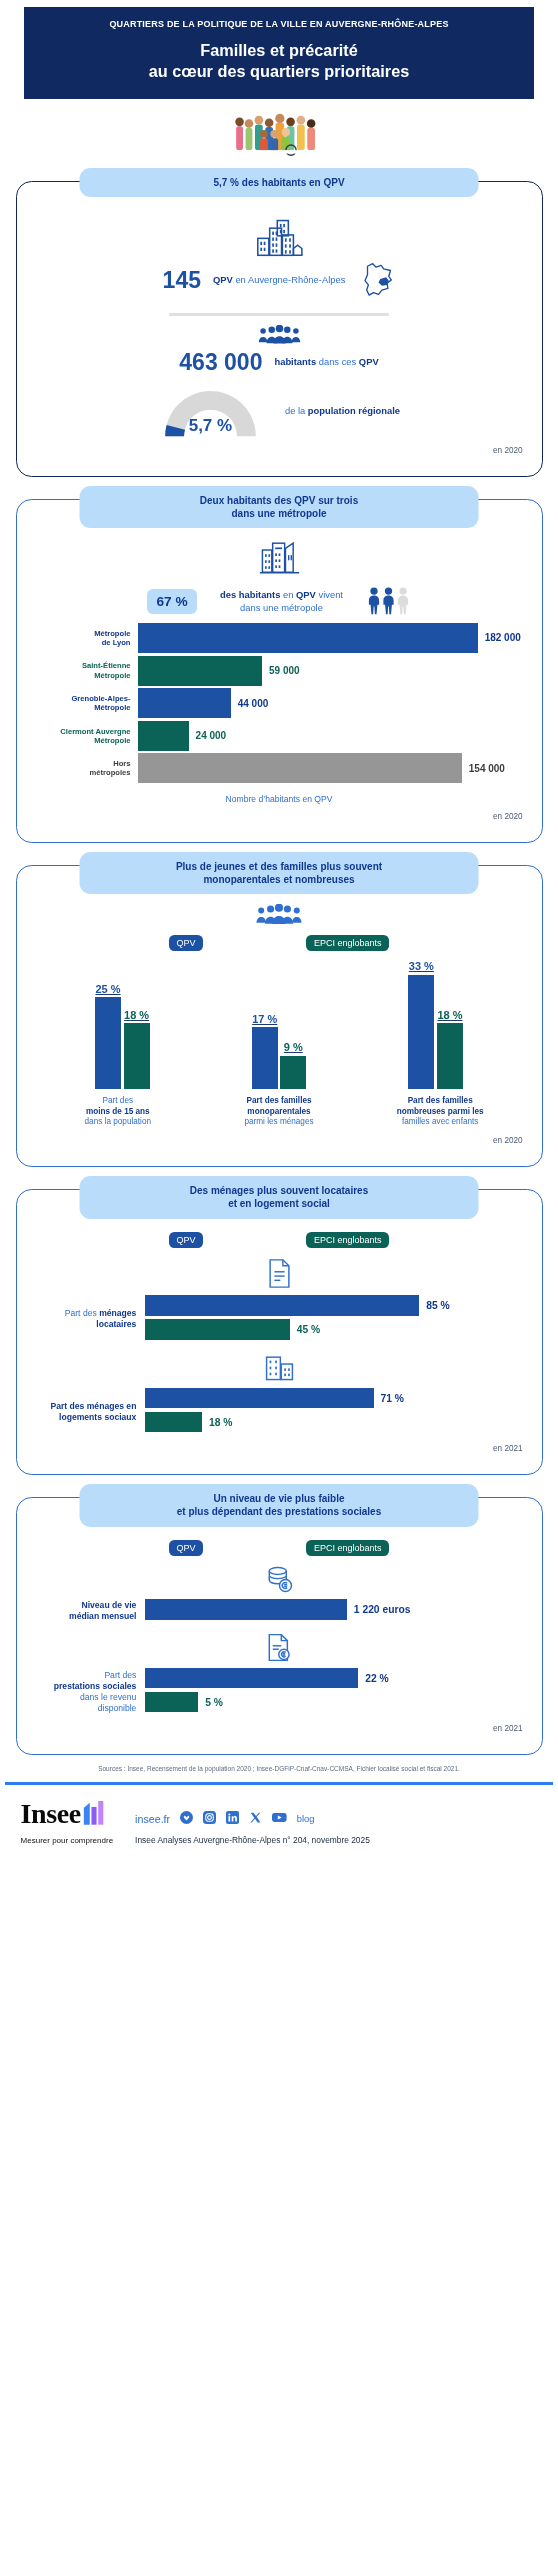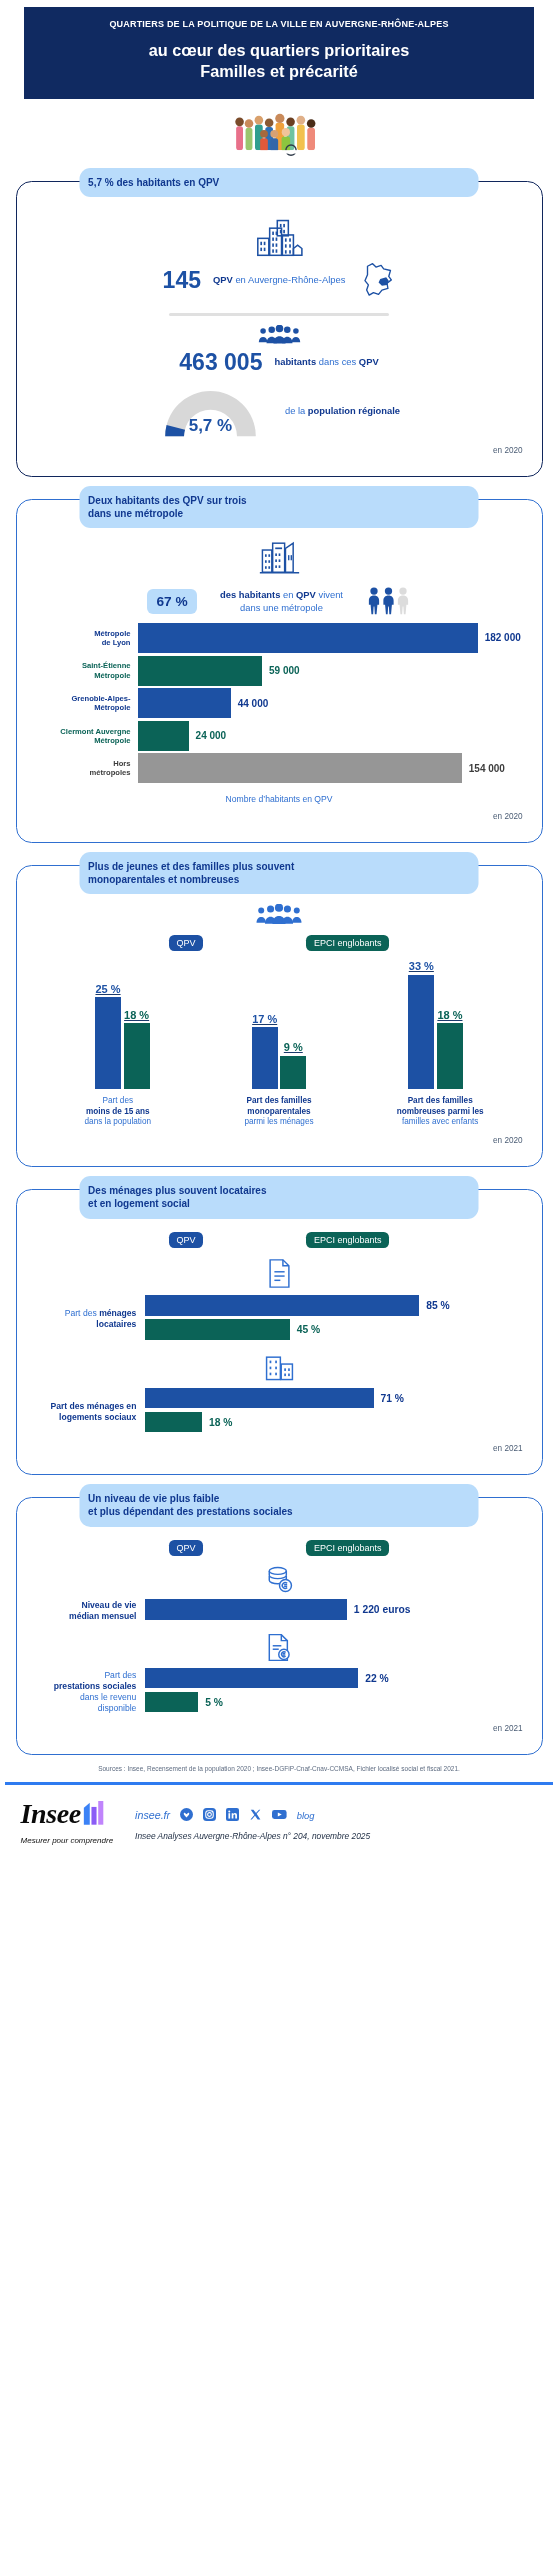--- a/index.html
+++ b/index.html
@@ -57,20 +57,21 @@
     position:absolute;
     top:-13.7px;
     left:50%;
     transform:translateX(-50%);
     width:76%;
     background:#b9dcfb;
     border-radius:11px;
     color:#10388f;
     font-weight:bold;
     font-size:10px;
+    text-align:center;
     padding:7.7px 8.6px;
     line-height:1.34;
     box-sizing:border-box;
   }
   .stamp{
     text-align:right;
     font-size:8.2px;
     color:#4a5c74;
     margin-top:8.6px;
     padding-right:3.4px;
@@ -277,24 +278,23 @@
   .sources{
     text-align:center;
     font-size:6.5px;
     color:#5d6b80;
     margin:10.3px 17px 0 17px;
     line-height:1.3;
   }
   .rule{height:2.6px;background:#2f7bf0;margin:8.6px 5.2px 0 5.2px;}
   .footer{
     display:flex;
-    align-items:center;
+    align-items:flex-end;
     padding:13.7px 20.6px 12px 20.6px;
     gap:22px;
-    font-style:italic;
   }
   .brand{flex:0 0 auto;}
   .brand .wordmark{
     font-family:"Liberation Serif", serif;
     font-size:28px;
     font-weight:bold;
     color:#0a0a0a;
     line-height:.95;
     letter-spacing:-0.4px;
     display:flex;
@@ -318,22 +318,22 @@
   .fcap{font-size:8.4px;color:#1b2a40;margin-top:8.6px;}
 </style>
 </head>
 <body>
 
 <div class="page">
 
   <div class="header">
     <div class="kicker">QUARTIERS DE LA POLITIQUE DE LA VILLE EN AUVERGNE-RHÔNE-ALPES</div>
     <div class="title">
+      <div>Familles et précarité</div>
       <div>au cœur des quartiers prioritaires</div>
-      <div>Familles et précarité</div>
     </div>
   </div>
 
   <div class="hero">
     <svg width="96" height="52" viewBox="0 0 112 60" aria-hidden="true">
       <g>
         <rect x="6" y="22" width="8" height="28" rx="3" fill="#e8708a"></rect>
         <circle cx="10" cy="17" r="5" fill="#7a4b2a"></circle>
         <rect x="17" y="24" width="8" height="26" rx="3" fill="#9ac66e"></rect>
         <circle cx="21" cy="19" r="5" fill="#c98a5a"></circle>
@@ -426,21 +426,21 @@
           <path d="M2 20c0-4 2.4-6 5-6s5 2 5 6z"></path>
           <path d="M11 21c0-5 3-7.5 6-7.5s6 2.5 6 7.5z"></path>
           <path d="M19 21.5c0-6 3.3-8.6 7-8.6s7 2.6 7 8.6z"></path>
           <path d="M29 21c0-5 3-7.5 6-7.5s6 2.5 6 7.5z"></path>
           <path d="M40 20c0-4 2.4-6 5-6s5 2 5 6z"></path>
         </g>
       </svg>
     </div>
 
     <div class="statrow">
-      <div class="bignum wide">463 005</div>
+      <div class="bignum wide">463 000</div>
       <div class="statlabel">
         <b>habitants</b><span> dans ces </span><b>QPV</b>
       </div>
     </div>
 
     <div class="gaugerow">
       <div class="gauge">
         <svg width="105" height="53" viewBox="0 0 122 62" aria-hidden="true">
           <path d="M8 60 A53 53 0 0 1 114 60 L92 60 A31 31 0 0 0 30 60 Z" fill="#d8d8d8"></path>
           <path d="M8 60 A53 53 0 0 1 9.6 46.8 L31.2 52.3 A31 31 0 0 0 30 60 Z" fill="#1d51a4"></path>

